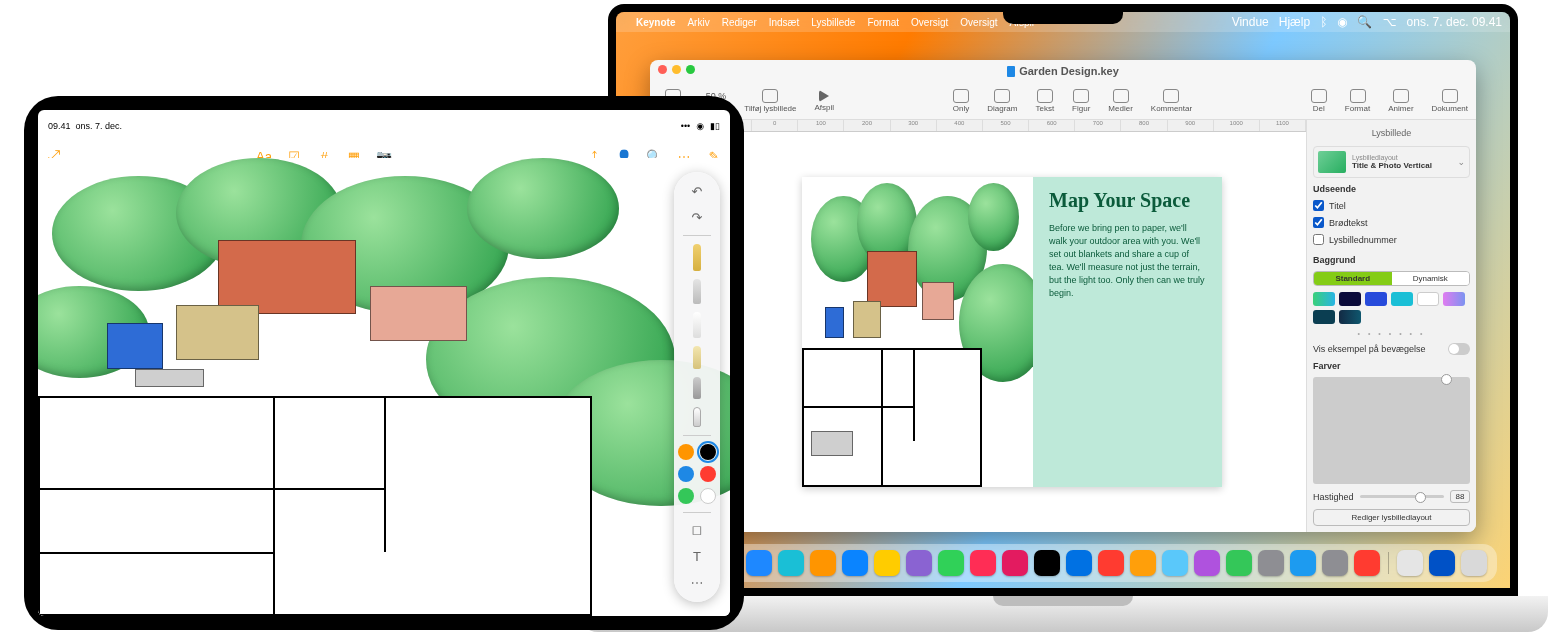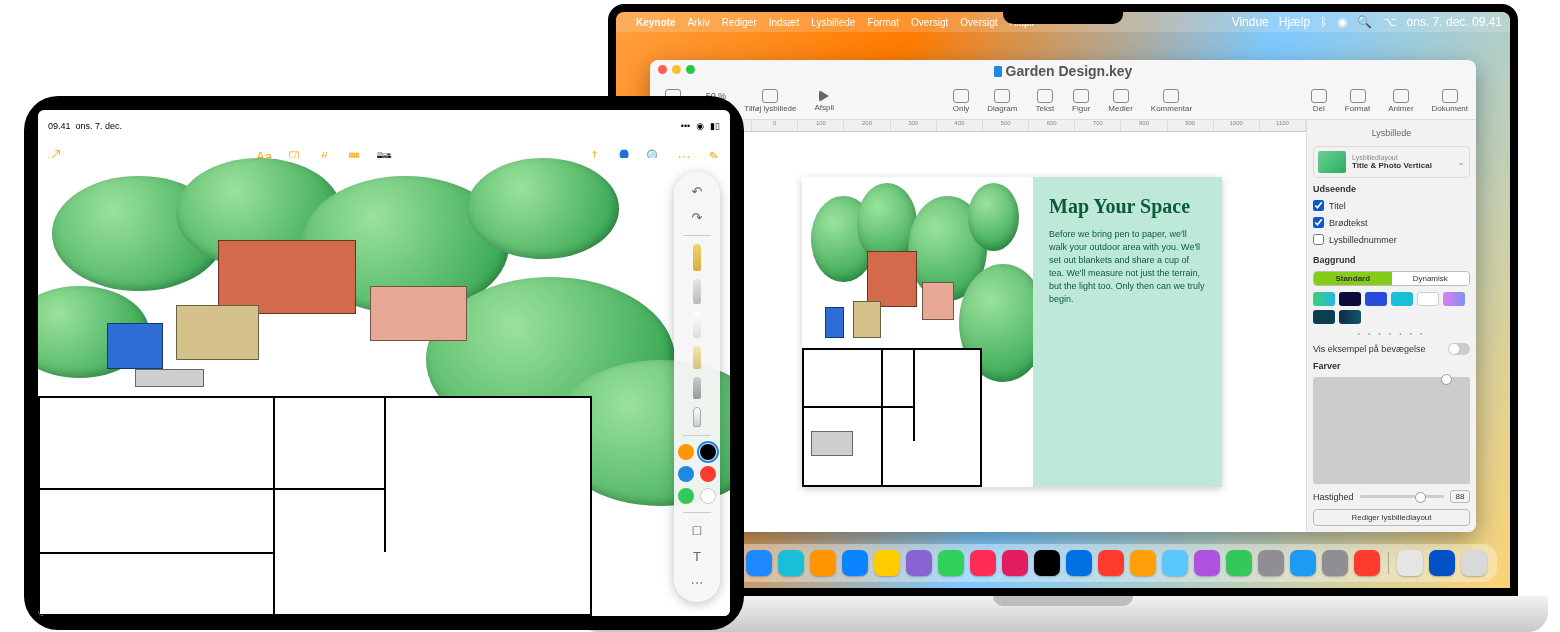--- a/index.html
+++ b/index.html
@@ -17,21 +17,21 @@
 .menubar .apple { font-size:12px;}
 .menubar .app { font-weight:700;}
 .menubar .right { margin-left:auto; display:flex; gap:10px; align-items:center;}
 .menubar .right span { font-size:12px;}
 
 .dock { position:absolute; bottom:6px; left:50%; transform:translateX(-50%); display:flex; gap:6px; padding:6px 10px; background:rgba(255,255,255,.35); border-radius:14px; backdrop-filter:blur(8px);}
 .dock-item { width:26px; height:26px; border-radius:7px; box-shadow:0 1px 2px rgba(0,0,0,.25);}
 .dock-sep { width:1px; height:22px; background:rgba(0,0,0,.25); margin:2px 2px;}
 
 .kw { position:absolute; left:34px; top:48px; right:34px; bottom:56px; background:#f6f6f6; border-radius:8px; box-shadow:0 8px 24px rgba(0,0,0,.35); display:flex; flex-direction:column; overflow:hidden;}
-.kw-title { height:22px; display:flex; align-items:center; justify-content:center; position:relative; font-size:14px; color:#555; font-weight:600;}
+.kw-title { height:22px; display:flex; align-items:center; justify-content:center; position:relative; font-size:11px; color:#555; font-weight:600;}
 .traffic { position:absolute; left:8px; top:5px; display:flex; gap:5px;}
 .traffic span{ width:9px; height:9px; border-radius:50%; display:block;}
 .tl-r{background:#ff5f57;} .tl-y{background:#ffbd2e;} .tl-g{background:#28c940;}
 .kw-title .doc-icon { width:8px; height:11px; background:#1e88e5; border-radius:1px; margin-right:4px; display:inline-block;}
 
 .kw-toolbar { height:38px; border-bottom:1px solid #ddd; display:flex; align-items:center; padding:0 8px; gap:18px;}
 .tb-btn { display:flex; flex-direction:column; align-items:center; gap:1px; color:#555; font-size:8px;}
 .tb-btn .ico { width:16px; height:14px; border:1px solid #888; border-radius:3px;}
 .tb-btn.play .ico { width:0; height:0; border:none; border-left:10px solid #666; border-top:6px solid transparent; border-bottom:6px solid transparent;}
 .tb-spacer { flex:1;}
@@ -43,21 +43,21 @@
 .kw-thumbs .th.sel { outline:2px solid #1e88e5;}
 .kw-thumbs .th.alt { background:linear-gradient(135deg,#a7e8c5,#6fcf97);}
 
 .kw-canvas { flex:1; background:#fff; display:flex; align-items:center; justify-content:center; position:relative;}
 .ruler-h { position:absolute; top:0; left:0; right:0; height:12px; background:#f0f0f0; border-bottom:1px solid #ccc; font-size:6px; color:#888; display:flex;}
 .ruler-h span { flex:1; text-align:center; border-right:1px solid #ddd;}
 .ruler-v { position:absolute; top:12px; left:0; bottom:0; width:12px; background:#f0f0f0; border-right:1px solid #ccc;}
 
 .slide { width:420px; height:310px; background:#bee9d9; box-shadow:0 2px 8px rgba(0,0,0,.2); display:flex; margin-top:12px; margin-left:12px;}
 .slide-left { width:55%; position:relative; overflow:hidden;}
-.slide-right { width:45%; background:#bee9d9; padding:18px 16px;}
+.slide-right { width:45%; background:#bee9d9; padding:12px 16px;}
 .slide-h { font-family:Georgia,serif; font-weight:700; color:#0b5b3b; font-size:20px; margin-bottom:10px;}
 .slide-p { font-size:9px; color:#0b5b3b; line-height:1.45;}
 
 .insp { width:170px; background:#f2f2f2; border-left:1px solid #ddd; padding:6px; display:flex; flex-direction:column; gap:6px; font-size:9px; color:#333;}
 .insp-sectitle { text-align:center; font-size:9px; color:#666; padding:2px 0;}
 .insp-layout { display:flex; gap:6px; align-items:center; padding:4px; border:1px solid #ddd; border-radius:4px;}
 .insp-layout .thumb { width:28px; height:22px; background:linear-gradient(135deg,#6fcf97,#27ae60); border-radius:2px;}
 .insp-layout .txt { display:flex; flex-direction:column;}
 .insp-layout .tiny { font-size:7px; color:#888;}
 .insp-layout .bold { font-size:8px; font-weight:700;}

